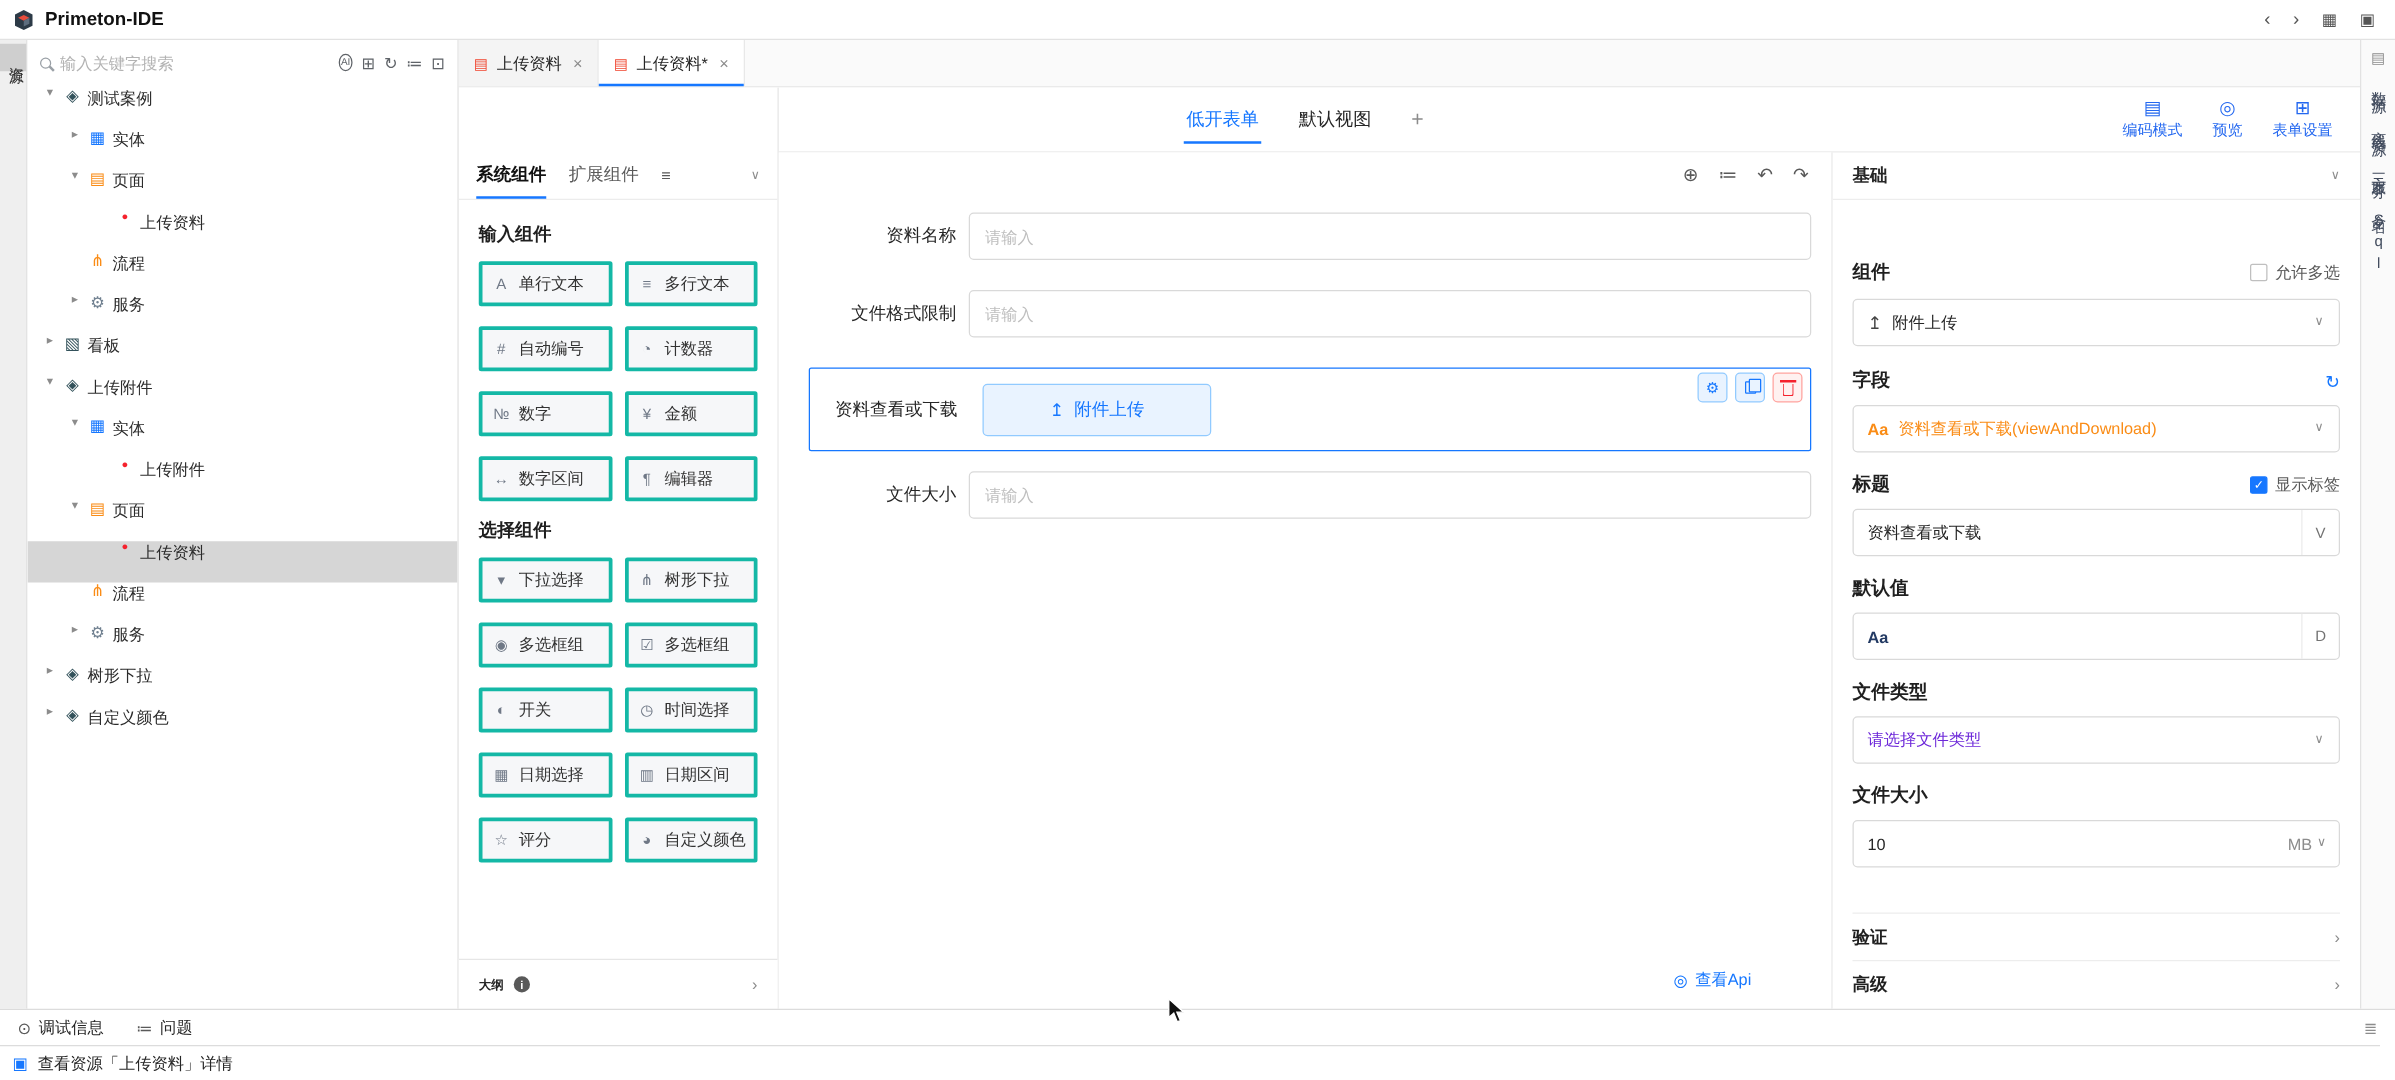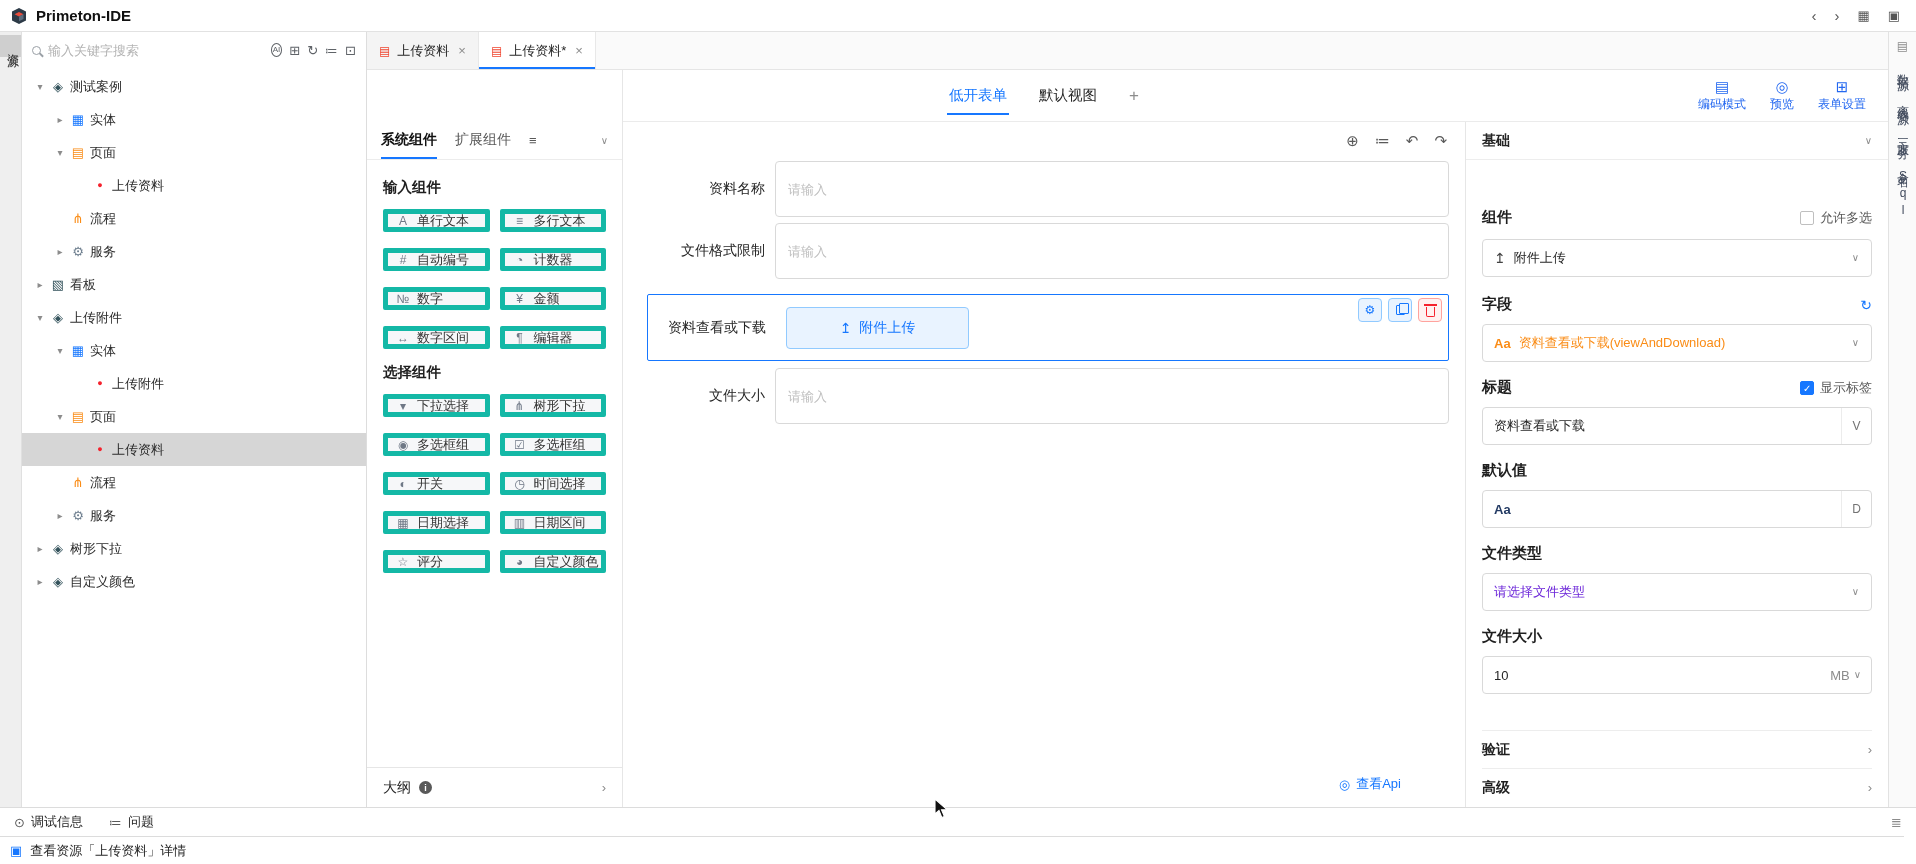--- a/index.html
+++ b/index.html
@@ -52,21 +52,21 @@
 
 .explorer{position:absolute;top:32px;bottom:57px;left:22px;width:345px;background:#fff;border-right:1px solid #ddd;overflow:hidden}
 .searchrow{height:36px;display:flex;align-items:center;padding:0 10px;gap:7px}
 .mag{width:9px;height:9px;border:1.5px solid #9aa0a6;border-radius:50%;position:relative;display:inline-block;flex:none}
 .mag::after{content:"";position:absolute;width:5px;height:1.5px;background:#9aa0a6;transform:rotate(45deg);right:-4px;bottom:-2px}
 .sinput{flex:1;border:none;outline:none;font-size:13px;color:#333;min-width:0;background:transparent}
 .sinput::placeholder{color:#b3b3b3}
 .sic{color:#5f6368;font-size:13px;cursor:pointer}
 .ai-badge{font-size:8px;border:1px solid #5f6368;border-radius:50%;padding:2px 1px;font-weight:400;line-height:1}
 .tree{margin-top:2px}
-.trow{height:33px;display:flex;align-items:center;cursor:pointer}
+.trow{height:33px;display:flex;align-items:flex-start;cursor:pointer}
 .trow.l0{padding-left:10px}.trow.l1{padding-left:30px}.trow.l2{padding-left:52px}
 .trow.selected{background:#d6d6d6}
 .caret{width:16px;font-size:10px;color:#8c8c8c;flex:none}
 .ticon{width:20px;font-size:13px;flex:none}
 .tlabel{margin-left:2px;font-size:13px;color:#2b2b2b;white-space:nowrap}
 
 .tabbar{position:absolute;top:32px;left:367px;right:28px;height:38px;background:#fafafa;border-bottom:1px solid #e5e5e5;display:flex}
 .etab{display:flex;align-items:center;gap:7px;padding:0 12px;border-right:1px solid #e8e8e8;font-size:13px;color:#262626;background:#f4f4f4;cursor:pointer;position:relative}
 .etab.active{background:#fff}
 .etab.active::after{content:"";position:absolute;left:0;right:0;bottom:0;height:2px;background:#1677ff}
@@ -77,24 +77,24 @@
 
 .palette{width:256px;border-right:1px solid #e6e6e6;position:relative;padding-top:52px;flex:none}
 .ptabs{height:38px;border-bottom:1px solid #ececec;display:flex;align-items:center;padding:0 14px;gap:18px}
 .ptab{font-size:14px;color:#595959;height:100%;display:flex;align-items:center;border-bottom:2px solid transparent;cursor:pointer}
 .ptab.active{color:#111;font-weight:700;border-bottom-color:#1677ff}
 .i-menu{color:#595959;font-size:13px;cursor:pointer}
 .pchev{margin-left:auto;color:#8c8c8c;font-size:11px;cursor:pointer}
 .pbody{padding:4px 16px 0}
 .psec-title{font-size:14.5px;font-weight:700;color:#1f1f1f;margin:14px 0 12px}
 .pgrid{display:grid;grid-template-columns:1fr 1fr;gap:16px 10px}
-.pitem{height:23px;background:#f6f7f9;border:5px solid #14b8a6;border-radius:2px;display:flex;align-items:center;padding:0 8px;gap:7px;font-size:13px;color:#333;cursor:grab;white-space:nowrap;overflow:hidden}
+.pitem{height:36px;background:#f6f7f9;border:3px solid #14b8a6;border-radius:2px;display:flex;align-items:center;padding:0 8px;gap:7px;font-size:13px;color:#333;cursor:grab;white-space:nowrap;overflow:hidden}
 .pic{color:#6f7886;font-size:12px;width:14px;flex:none}
 .outline{position:absolute;bottom:0;left:0;right:0;height:40px;border-top:1px solid #e6e6e6;display:flex;align-items:center;padding:0 16px;gap:8px;background:#fff;cursor:pointer}
-.outline-label{font-size:14px;font-weight:400}
+.outline-label{font-size:10px;font-weight:700}
 .info-ic{width:13px;height:13px;border-radius:50%;background:#595959;color:#fff;font-size:9px;display:inline-flex;align-items:center;justify-content:center;font-weight:700;font-style:normal}
 .i-arrow-r{color:#8c8c8c}
 .outline .i-arrow-r{margin-left:auto}
 
 .rightwrap{flex:1;display:flex;flex-direction:column;min-width:0}
 .viewheader{height:52px;border-bottom:1px solid #ebebeb;display:flex;align-items:center;flex:none}
 .vh-spacer{flex:1}
 .vtabs{display:flex;align-items:center;gap:32px}
 .vtab{font-size:14.5px;color:#262626;cursor:pointer;position:relative;white-space:nowrap}
 .vtab.active{color:#1677ff}
@@ -105,21 +105,21 @@
 .vaction .ic{font-size:15px}
 .vaction .vlabel{font-size:12px;white-space:nowrap}
 .workrow{flex:1;display:flex;min-height:0}
 
 .canvas{flex:1;position:relative;min-width:0;background:#fff}
 .ctoolbar{height:36px;display:flex;align-items:center;justify-content:flex-end;gap:16px;padding-right:18px;color:#595959;font-size:15px}
 .ctoolbar .ic{cursor:pointer}
 .frow{display:flex;align-items:center;height:38px;margin:0 16px 24px 24px}
 .frow.first{margin-top:12px}
 .flabel{width:118px;text-align:right;margin-right:10px;font-size:14px;color:#262626;flex:none;white-space:nowrap}
-.finput{flex:1;height:56px;border:1px solid #d9d9d9;border-radius:4px;padding:0 12px;font-size:13px;color:#0f172a;outline:none;min-width:0;background:#fff}
+.finput{flex:1;height:38px;border:1px solid #d9d9d9;border-radius:4px;padding:0 12px;font-size:13px;color:#0f172a;outline:none;min-width:0;background:#fff}
 .finput::placeholder{color:#bfbfbf}
 .selrow{position:relative;display:flex;align-items:center;height:67px;margin:0 16px 16px 24px;border:1px solid #1677ff;border-radius:2px;background:#fff}
 .upbtn{margin-left:10px;width:183px;height:42px;background:#e9f3ff;border:1px solid #91caff;border-radius:4px;display:flex;align-items:center;justify-content:center;gap:8px;color:#1677ff;font-size:14px;cursor:pointer}
 .upbtn .ic{font-size:14px}
 .wacts{position:absolute;top:3px;right:6px;display:flex;gap:6px}
 .wbtn{width:24px;height:24px;background:#e9f3ff;border:1px solid #91caff;border-radius:4px;display:inline-flex;align-items:center;justify-content:center;color:#1677ff;cursor:pointer;font-size:12px}
 .wbtn.danger{background:#fff1f0;border-color:#ffa39e;color:#f5222d}
 .apilink{position:absolute;right:64px;bottom:14px;display:flex;align-items:center;gap:6px;color:#1677ff;font-size:13px;cursor:pointer}
 .apilink .ic{font-size:13px}
 

